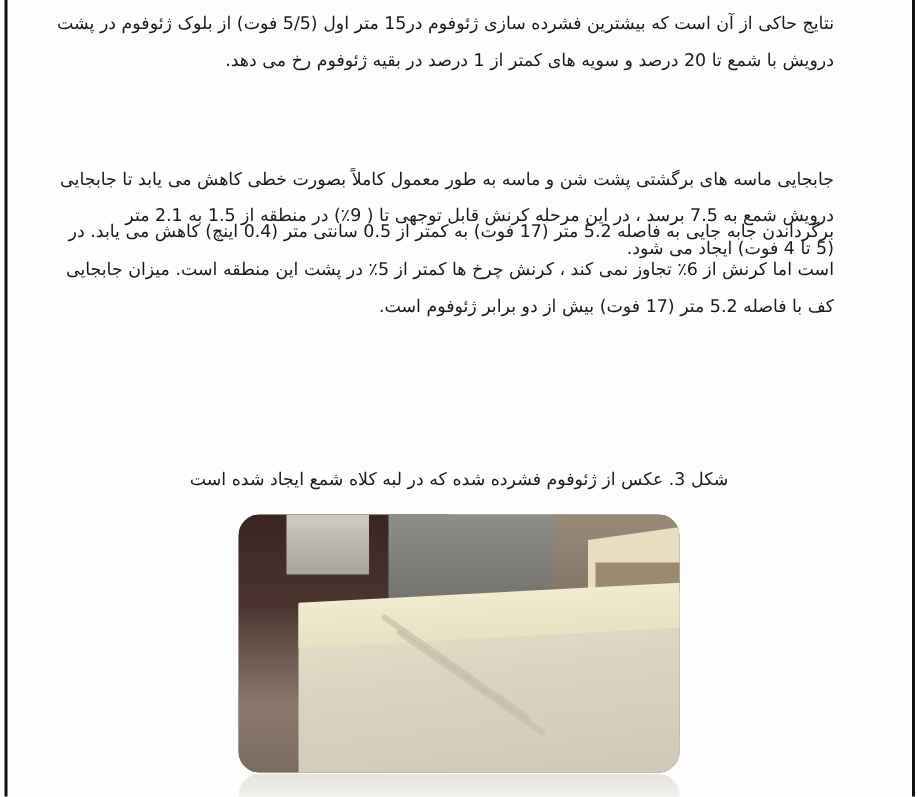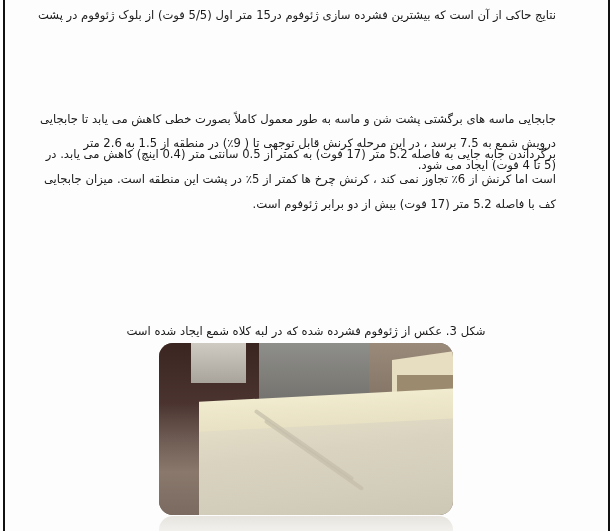--- a/index.html
+++ b/index.html
@@ -17,21 +17,21 @@
     position:absolute; left:58px; width:498px;
     direction:rtl; text-align:right;
     font-size:11.6px; color:#1a1a1a; line-height:25px;
   }
   .para .line { display:block; white-space:nowrap; }
   .para .line.just { text-align:justify; text-align-last:justify; }
   #p1 { top:3px; }
   #p2 { top:59px;margin-top:48px; }
   #p3 { top:142px; }
   .caption {
-    position:absolute; left:100px; width:412px; top:324px;
+    position:absolute; left:100px; width:412px; top:312px;
     direction:rtl; text-align:center;
     font-size:11.6px; color:#1a1a1a;
   }
   .figure {
     position:absolute; left:159px; top:343px; width:294px; height:172px;
     border-radius:14px; overflow:hidden;
     background:#6b5a4e;
   }
   .reflection {
     position:absolute; left:159px; top:516px; width:294px; height:30px;
@@ -68,25 +68,26 @@
   .groove2 { left:95px; top:110px; }
 </style>
 </head>
 <body>
 
 <div class="page">
 </div>
 
 <div class="para" id="p1">
   <span class="line just">نتایج حاکی از آن است که بیشترین فشرده سازی ژئوفوم در15 متر اول (5/5 فوت) از بلوک ژئوفوم در پشت</span>
+  <span class="line">درویش با شمع تا 20 درصد و سویه های کمتر از 1 درصد در بقیه ژئوفوم رخ می دهد.</span>
 </div>
 
 <div class="para" id="p2">
   <span class="line just">جابجایی ماسه های برگشتی پشت شن و ماسه به طور معمول کاملاً بصورت خطی کاهش می یابد تا جابجایی</span>
-  <span class="line" style="line-height:22px">درویش شمع به 7.5 برسد ، در این مرحله کرنش قابل توجهی تا ( 9٪) در منطقه از 1.5 به 2.6 متر</span>
+  <span class="line" style="line-height:22px">درویش شمع به 7.5 برسد ، در این مرحله کرنش قابل توجهی تا ( 9٪) در منطقه از 1.5 به 2.1 متر</span>
   <span class="line" style="line-height:22px">(5 تا 4 فوت) ایجاد می شود.</span>
 </div>
 
 <div class="para" id="p3">
   <span class="line just">برگرداندن جابه جایی به فاصله 5.2 متر (17 فوت) به کمتر از 0.5 سانتی متر (0.4 اینچ) کاهش می یابد. در</span>
   <span class="line just">است اما کرنش از 6٪ تجاوز نمی کند ، کرنش چرخ ها کمتر از 5٪ در پشت این منطقه است. میزان جابجایی</span>
   <span class="line">کف با فاصله 5.2 متر (17 فوت) بیش از دو برابر ژئوفوم است.</span>
 </div>
 
 <div class="caption">شکل 3. عکس از ژئوفوم فشرده شده که در لبه کلاه شمع ایجاد شده است</div>

